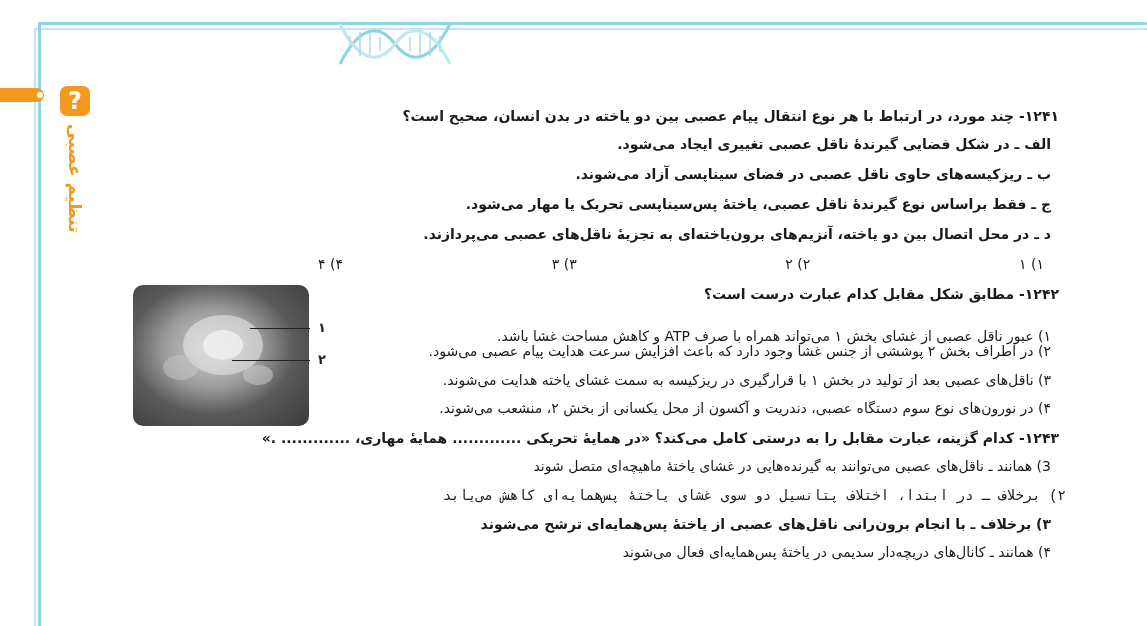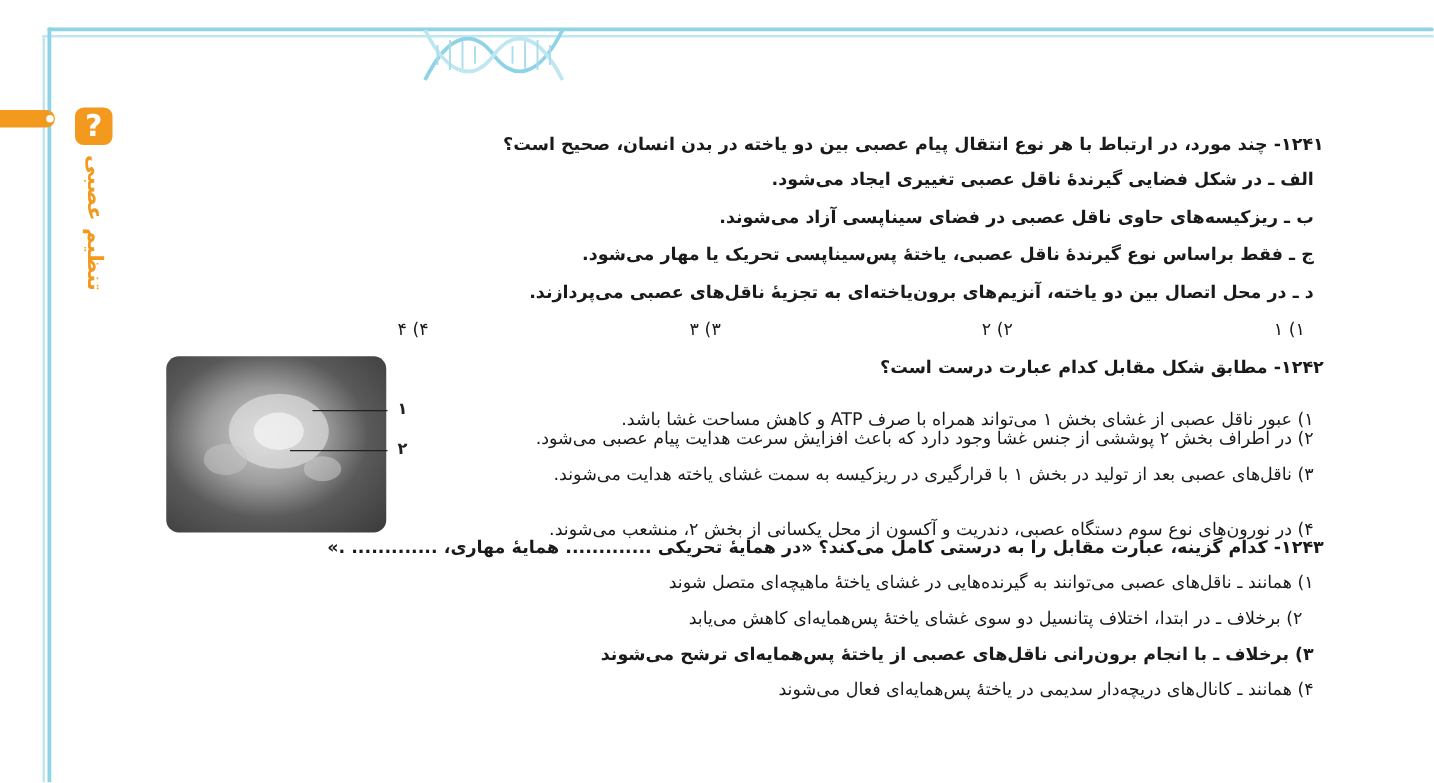--- a/index.html
+++ b/index.html
@@ -96,30 +96,30 @@
   <span>۱) ۱</span>
   <span>۲) ۲</span>
   <span>۳) ۳</span>
   <span>۴) ۴</span>
 </div>
 
 <div class="line b" style="top:286px; right:88px;">۱۲۴۲- مطابق شکل مقابل کدام عبارت درست است؟</div>
 <div class="line" style="top:328px; right:96px;">۱) عبور ناقل عصبی از غشای بخش ۱ می‌تواند همراه با صرف ATP و کاهش مساحت غشا باشد.</div>
 <div class="line" style="top:343px; right:96px;">۲) در اطراف بخش ۲ پوششی از جنس غشا وجود دارد که باعث افزایش سرعت هدایت پیام عصبی می‌شود.</div>
 <div class="line" style="top:372px; right:96px;">۳) ناقل‌های عصبی بعد از تولید در بخش ۱ با قرارگیری در ریزکیسه به سمت غشای یاخته هدایت می‌شوند.</div>
-<div class="line" style="top:400px; right:96px;margin-top:16px;">۴) در نورون‌های نوع سوم دستگاه عصبی، دندریت و آکسون از محل یکسانی از بخش ۲، منشعب می‌شوند.</div>
+<div class="line" style="top:400px; right:96px;">۴) در نورون‌های نوع سوم دستگاه عصبی، دندریت و آکسون از محل یکسانی از بخش ۲، منشعب می‌شوند.</div>
 
 <div class="figure">
   <div class="blob" style="left:50px; top:30px; width:80px; height:60px;"></div>
   <div class="blob" style="left:70px; top:45px; width:40px; height:30px; background:rgba(245,245,245,0.7);"></div>
   <div class="blob" style="left:30px; top:70px; width:35px; height:25px; background:rgba(200,200,200,0.5);"></div>
   <div class="blob" style="left:110px; top:80px; width:30px; height:20px; background:rgba(210,210,210,0.5);"></div>
 </div>
 <div class="leader" style="left:250px; top:328px; width:60px;"></div>
 <div class="leader" style="left:232px; top:360px; width:78px;"></div>
 <div class="fig-label" style="left:318px; top:320px;">۱</div>
 <div class="fig-label" style="left:318px; top:352px;">۲</div>
 
 <div class="line b" style="top:430px; right:88px;">۱۲۴۳- کدام گزینه، عبارت مقابل را به درستی کامل می‌کند؟ «در همایهٔ تحریکی ............. همایهٔ مهاری، ............. .»</div>
-<div class="line" style="top:458px; right:96px;">۱) همانند ـ ناقل‌های عصبی می‌توانند به گیرنده‌هایی در غشای یاختهٔ ماهیچه‌ای متصل شوند</div>
-<div class="line" style="top:487px; right:105px;">۲) برخلاف ـ در ابتدا، اختلاف پتانسیل دو سوی غشای یاختهٔ پس‌همایه‌ای کاهش می‌یابد</div>
+<div class="line" style="top:458px; right:96px;">3) همانند ـ ناقل‌های عصبی می‌توانند به گیرنده‌هایی در غشای یاختهٔ ماهیچه‌ای متصل شوند</div>
+<div class="line" style="top:487px; right:81px;font-family:Liberation Mono, monospace;">۲) برخلاف ـ در ابتدا، اختلاف پتانسیل دو سوی غشای یاختهٔ پس‌همایه‌ای کاهش می‌یابد</div>
 <div class="line" style="top:516px; right:96px;font-weight:bold;">۳) برخلاف ـ با انجام برون‌رانی ناقل‌های عصبی از یاختهٔ پس‌همایه‌ای ترشح می‌شوند</div>
 <div class="line" style="top:544px; right:96px;">۴) همانند ـ کانال‌های دریچه‌دار سدیمی در یاختهٔ پس‌همایه‌ای فعال می‌شوند</div>
 
 </body></html>

